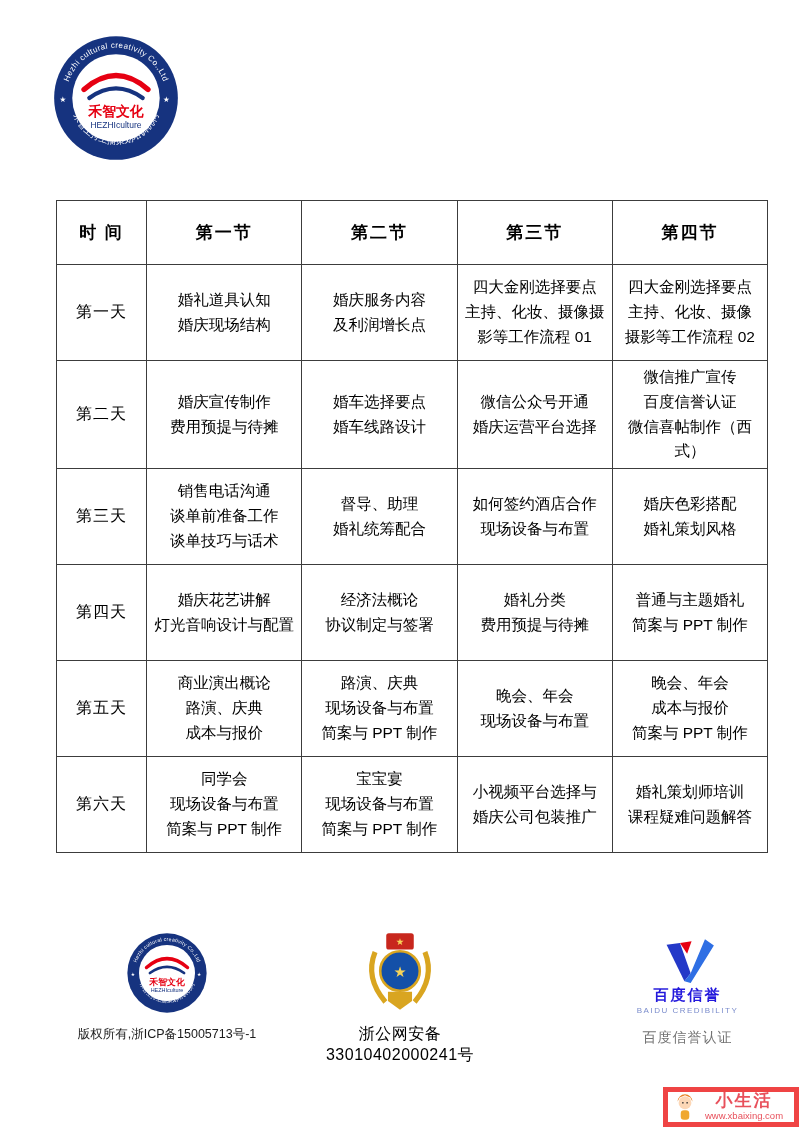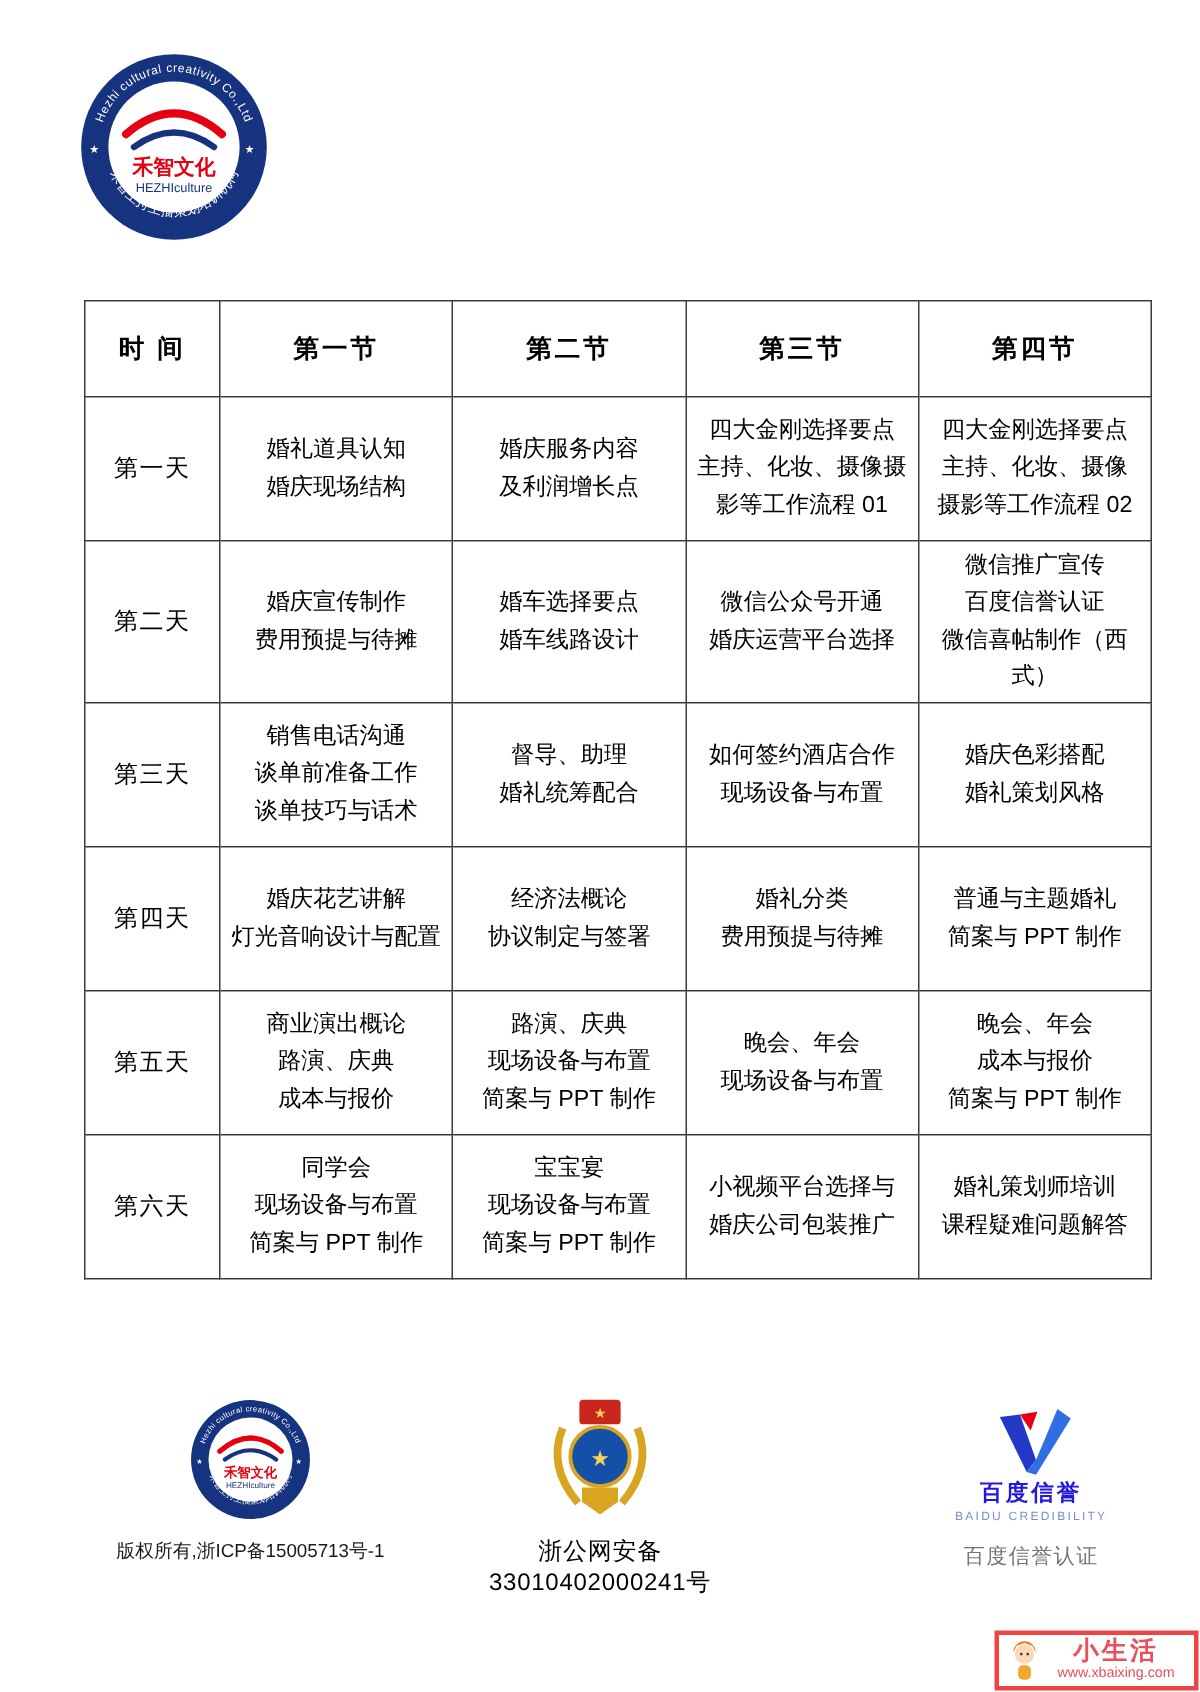--- a/index.html
+++ b/index.html
@@ -70,21 +70,21 @@
   .baidu-v { width: 54px; height: 50px; margin: 0 auto; display: block; }
   .baidu-name { font-size: 15px; font-weight: 700; color: #2319dc; margin-top: 2px; letter-spacing: 2px; }
   .baidu-en { font-size: 8px; color: #7a8ccc; letter-spacing: 1.5px; margin-top: 1px; }
   .baidu-cert { font-size: 14px; color: #737373; margin-top: 14px; letter-spacing: 1px; }
 
   
   .watermark {
     position: absolute;
     right: 1px; bottom: 1px;
     width: 136px; height: 40px;
-    border: 3px solid #ef4444;
+    border: 5px solid #ef4444;
     background: #ffffff;
     display: flex;
     align-items: center;
     padding: 2px 4px;
   }
   .mascot { width: 26px; height: 32px; flex: 0 0 auto; }
   .wm-text { flex: 1; text-align: center; }
   .wm-name { font-size: 17px; font-weight: 700; color: #e8505b; letter-spacing: 2px; line-height: 1.1; }
   .wm-url { font-size: 9.5px; color: #e8505b; line-height: 1.1; }
 </style>

